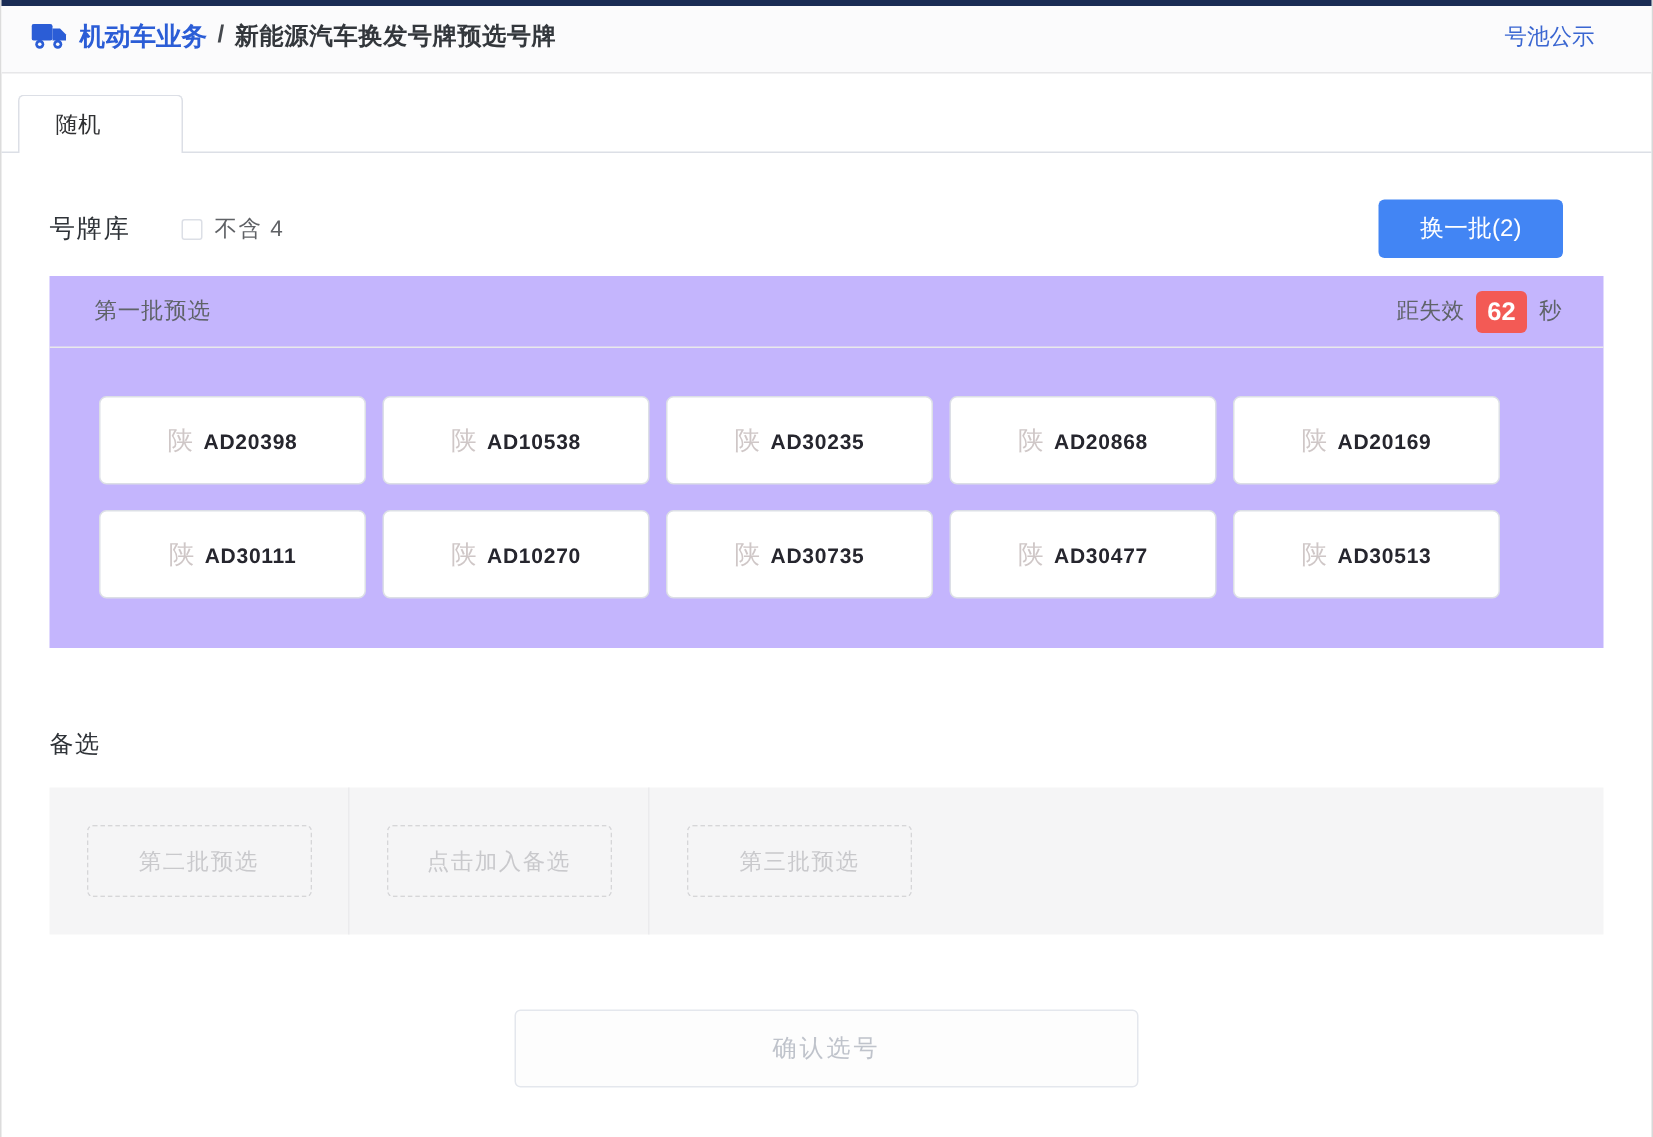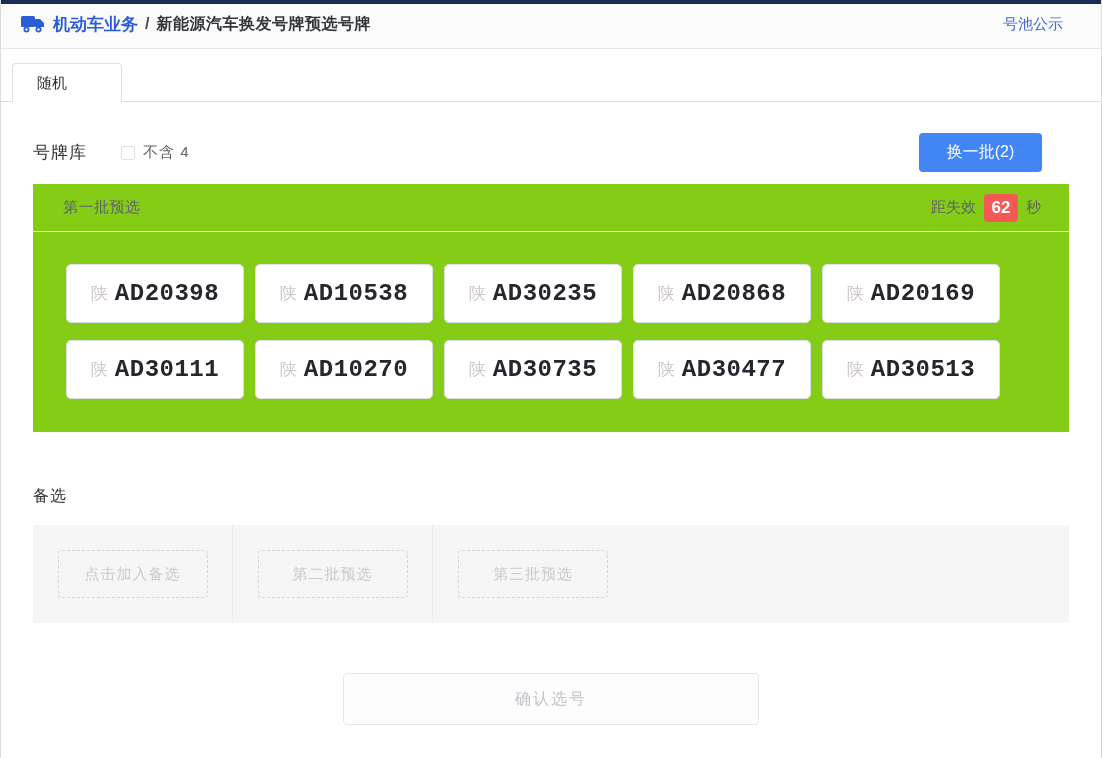--- a/index.html
+++ b/index.html
@@ -56,21 +56,21 @@
   }
   .filter-label { font-size: 15px; color: #606266; margin-left: 8px; letter-spacing: 1px; }
   .pool-row .spacer { flex: 1; }
   .refresh-btn {
     width: 123px; height: 39px; margin-right: 27px;
     background: #4285f4; color: #fff; border: none; border-radius: 4px;
     font-size: 16px; cursor: pointer; font-family: inherit;
   }
 
   
-  .panel { background: #84cc16; margin-top: 12px; }
+  .panel { background: #c4b5fd; margin-top: 12px; }
   .panel-head {
     height: 48px; display: flex; align-items: center;
     padding: 0 28px 0 30px; border-bottom: 1px solid #e9e9eb;
   }
   .batch-title { font-size: 15px; color: #5f6368; letter-spacing: .5px; }
   .panel-head .spacer { flex: 1; }
   .expiry { display: flex; align-items: center; font-size: 15px; color: #5f6368; }
   .badge {
     min-width: 34px; height: 28px; line-height: 28px; text-align: center;
     background: #f35a55; color: #fff; border-radius: 4px;
@@ -81,21 +81,21 @@
     padding: 32px 26px 33px 33px;
     column-gap: 11px; row-gap: 17px;
   }
   .plate {
     width: 178px; height: 59px; background: #fff;
     border: 1px solid #dcdfe6; border-radius: 5px;
     display: flex; align-items: center; justify-content: center;
     cursor: pointer;
   }
   .plate .prov { font-size: 17px; color: #cfc7c7; margin-right: 7px; }
-  .plate .num { font-size: 24px; font-weight: bold; color: #26262e; letter-spacing: .5px; font-family: Liberation Mono, monospace; }
+  .plate .num { font-size: 14px; font-weight: bold; color: #26262e; letter-spacing: .5px; }
 
   
   .alt-title { margin-top: 54px; font-size: 16px; color: #2f3338; letter-spacing: 1px; }
   .alt-panel { background: #f5f5f6; margin-top: 18px; height: 98px; display: flex; }
   .alt-cell {
     width: 200px; height: 100%; display: flex; align-items: center; justify-content: center;
   }
   .alt-cell.sep { border-right: 1px solid #ebebed; }
   .slot-btn {
     width: 150px; height: 48px; border: 1px dashed #d6d6d8; border-radius: 4px;
@@ -200,24 +200,24 @@
           <span class="prov">陕</span>
           <span class="num">AD30513</span>
         </div>
       </div>
     </div>
 
     <div class="alt-title">备选</div>
 
     <div class="alt-panel">
       <div class="alt-cell sep">
+        <button class="slot-btn">第二批预选</button>
+      </div>
+      <div class="alt-cell sep">
         <button class="slot-btn">点击加入备选</button>
-      </div>
-      <div class="alt-cell sep">
-        <button class="slot-btn">第二批预选</button>
       </div>
       <div class="alt-cell">
         <button class="slot-btn">第三批预选</button>
       </div>
     </div>
 
     <button class="confirm-btn">确认选号</button>
 
   </div>
 </div>

